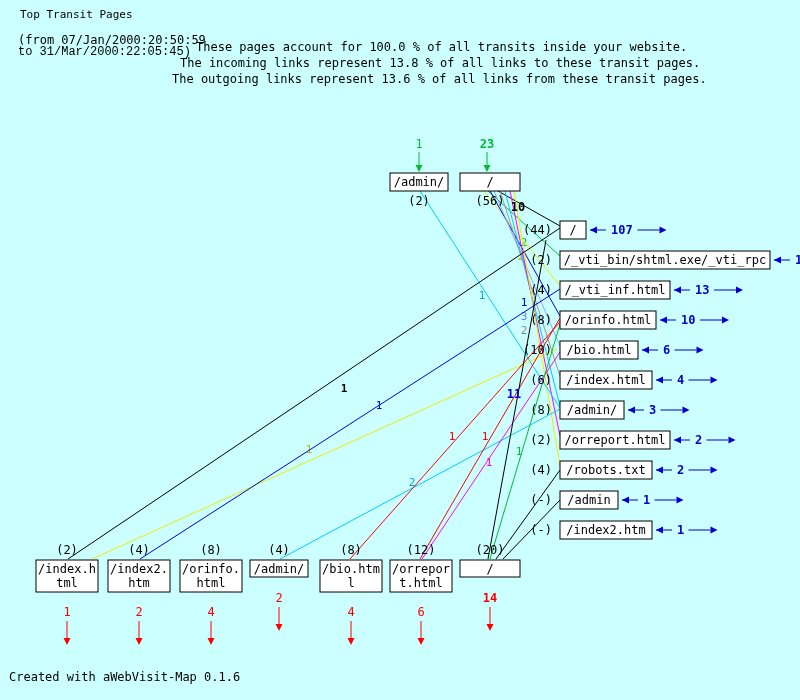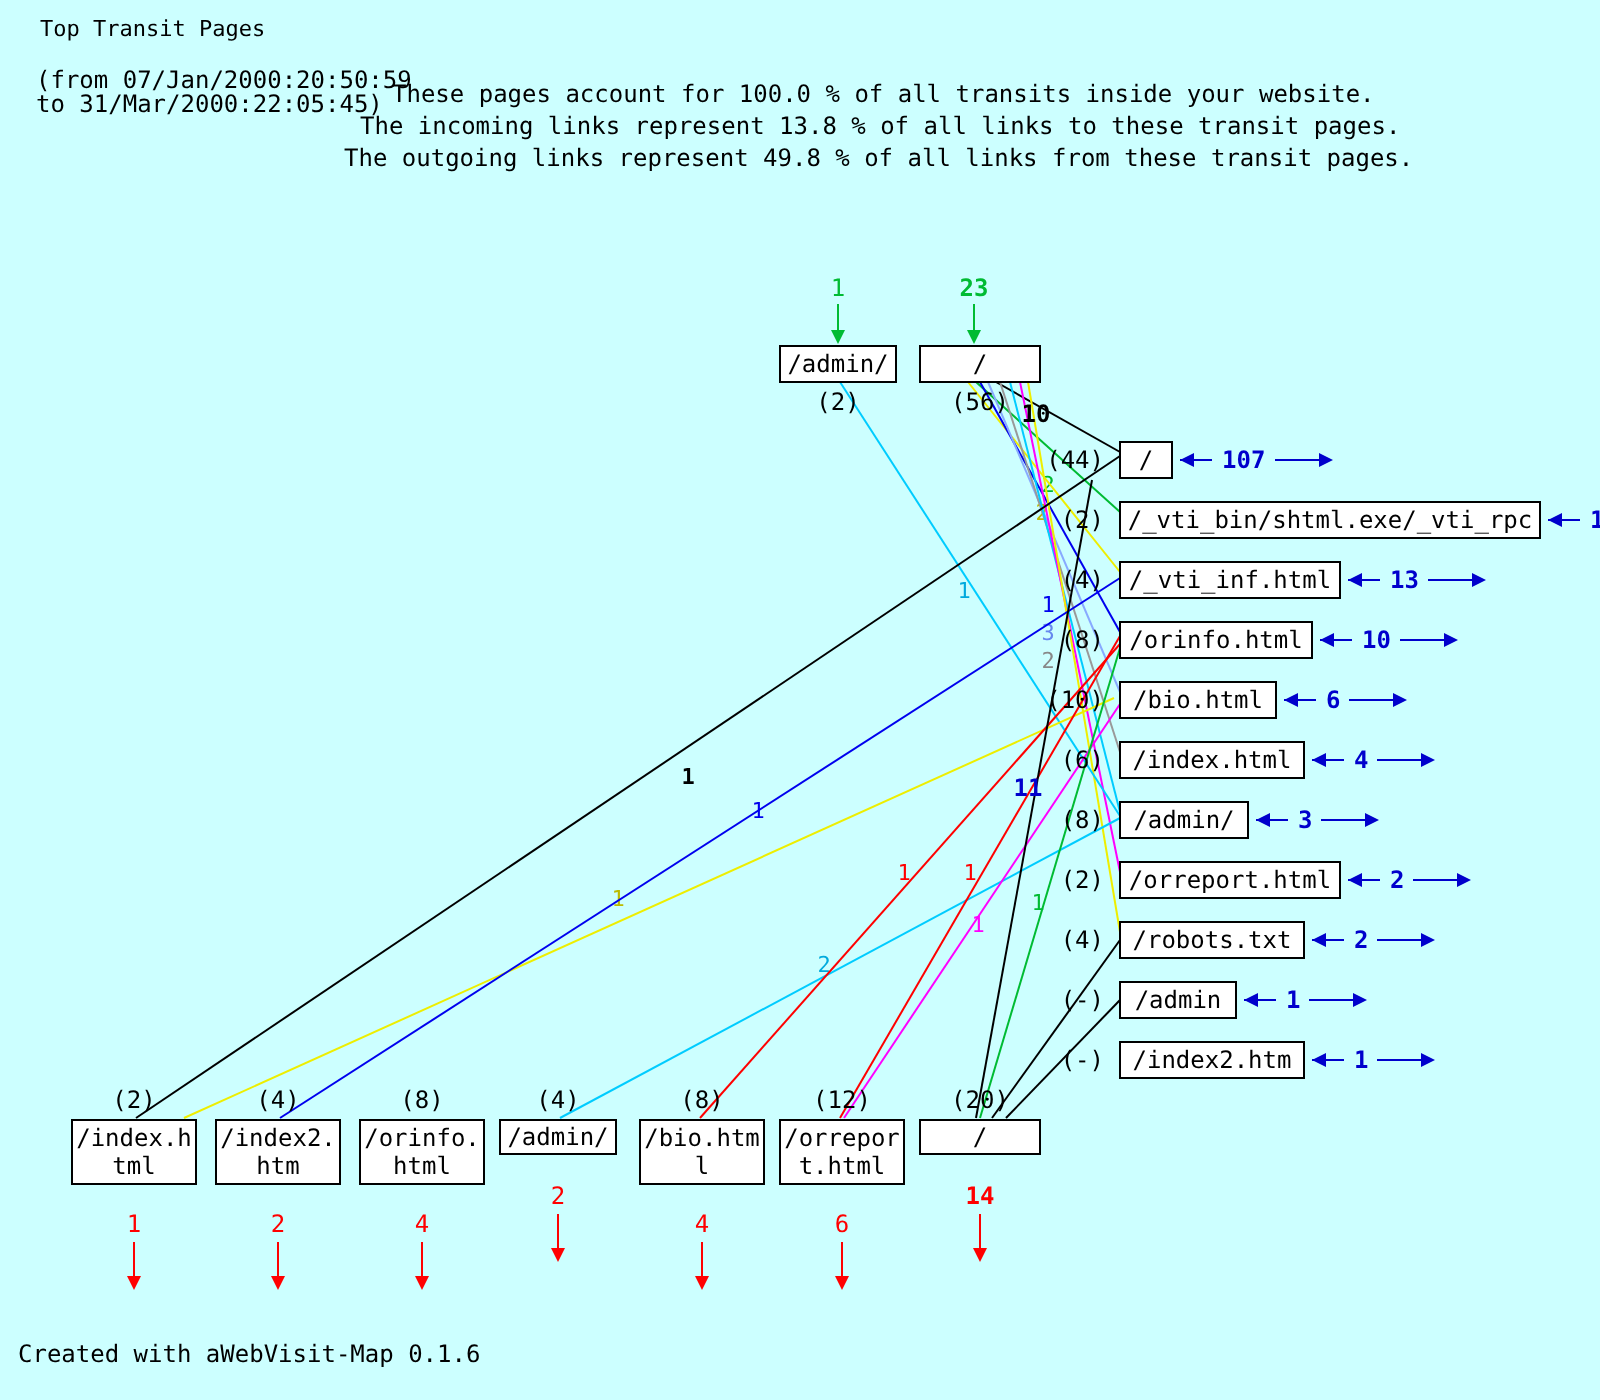--- a/index.html
+++ b/index.html
@@ -7,37 +7,37 @@
   body {
     background:#ccffff;
     font-family:"DejaVu Sans Mono", monospace;
     position:relative;
     overflow:hidden;
     color:#000;
   }
   .abs { position:absolute; white-space:pre; }
   .title   { left:20px;  top:8px;  font-size:11px; font-weight:normal; }
   .date1   { left:18px;  top:33px; font-size:12px; }
-  .date2   { left:18px;  top:45px; font-size:12px; }
+  .date2   { left:18px;  top:45px; font-size:12px;font-family:Liberation Mono, monospace; }
   .sum1    { left:196px; top:40px; font-size:12px;text-align:right; }
   .sum2    { left:180px; top:56px; font-size:12px; }
   .sum3    { left:172px; top:72px; font-size:12px; }
   .footer  { left:9px;  top:670px; font-size:12px; }
   #diagram-svg { position:absolute; left:0; top:0; }
   #diagram-svg text { font-family:"DejaVu Sans Mono", monospace; }
 </style>
 </head>
 <body>
 
 <div class="abs title">Top Transit Pages</div>
 <div class="abs date1">(from 07/Jan/2000:20:50:59</div>
 <div class="abs date2">to 31/Mar/2000:22:05:45)</div>
 <div class="abs sum1">These pages account for 100.0 % of all transits inside your website.</div>
 <div class="abs sum2">The incoming links represent 13.8 % of all links to these transit pages.</div>
-<div class="abs sum3">The outgoing links represent 49.8 % of all links from these transit pages.</div>
+<div class="abs sum3">The outgoing links represent 13.6 % of all links from these transit pages.</div>
 
 <svg id="diagram-svg" width="800" height="700">
     <line x1="498" y1="191" x2="560" y2="226" stroke="#000000" stroke-width="1"></line>
     <line x1="488" y1="191" x2="560" y2="256" stroke="#00bb33" stroke-width="1"></line>
     <text x="524" y="246" fill="#00bb33" font-size="11" text-anchor="middle" font-weight="normal">2</text>
     <line x1="484" y1="191" x2="560" y2="286" stroke="#eeee00" stroke-width="1"></line>
     <text x="521" y="260" fill="#bbbb00" font-size="11" text-anchor="middle" font-weight="normal">2</text>
     <line x1="490" y1="191" x2="560" y2="316" stroke="#0000ee" stroke-width="1"></line>
     <text x="524" y="306" fill="#0000ee" font-size="11" text-anchor="middle" font-weight="normal">1</text>
     <line x1="494" y1="191" x2="560" y2="346" stroke="#88aaff" stroke-width="1"></line>

